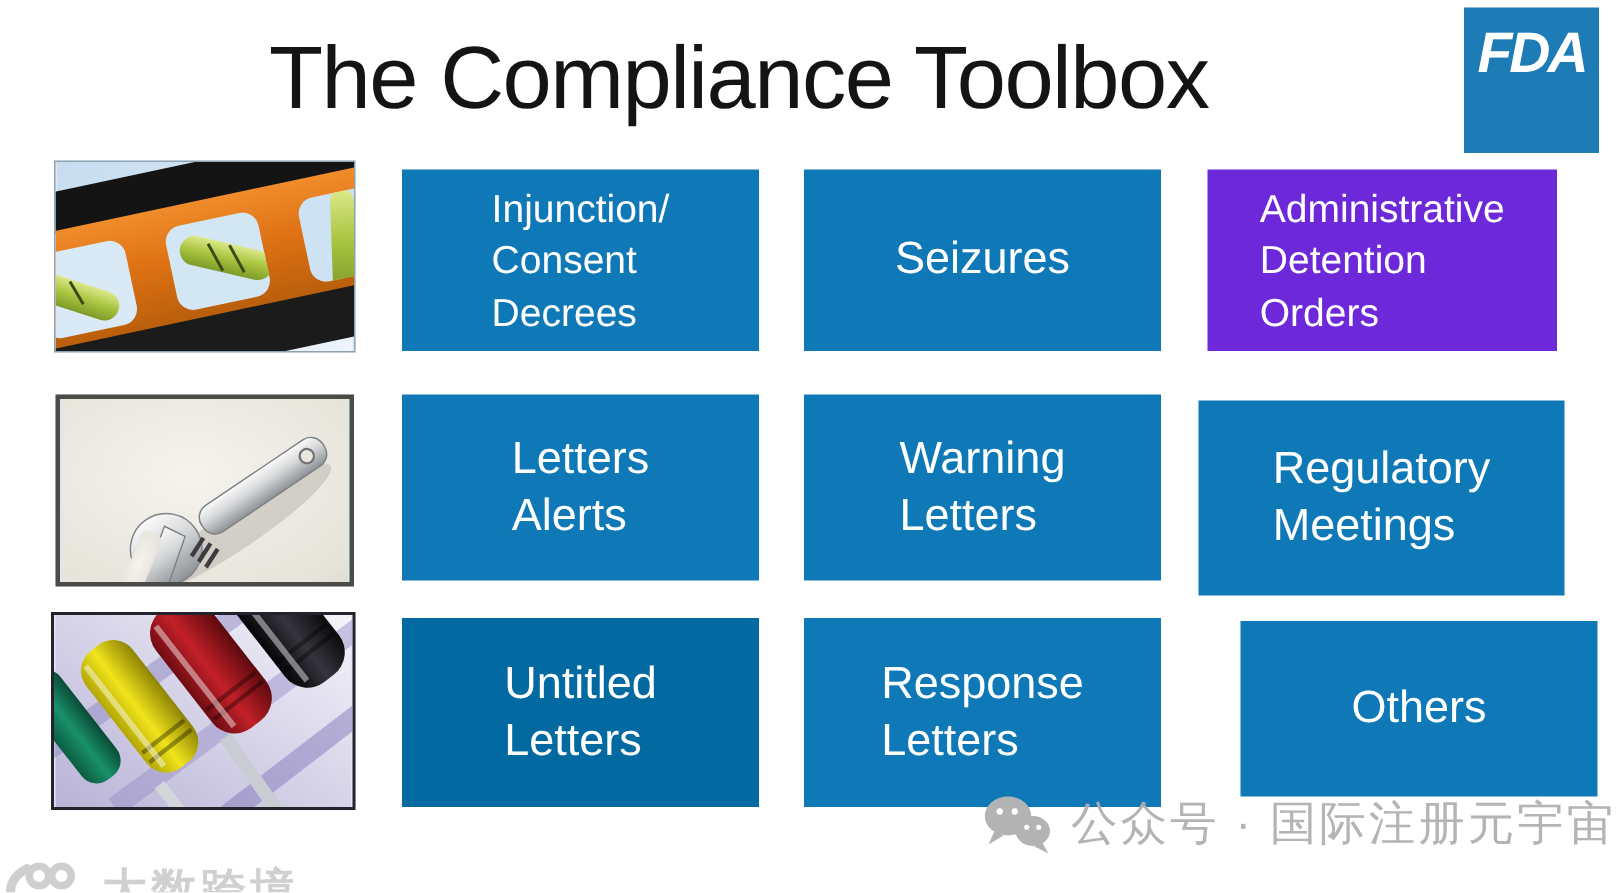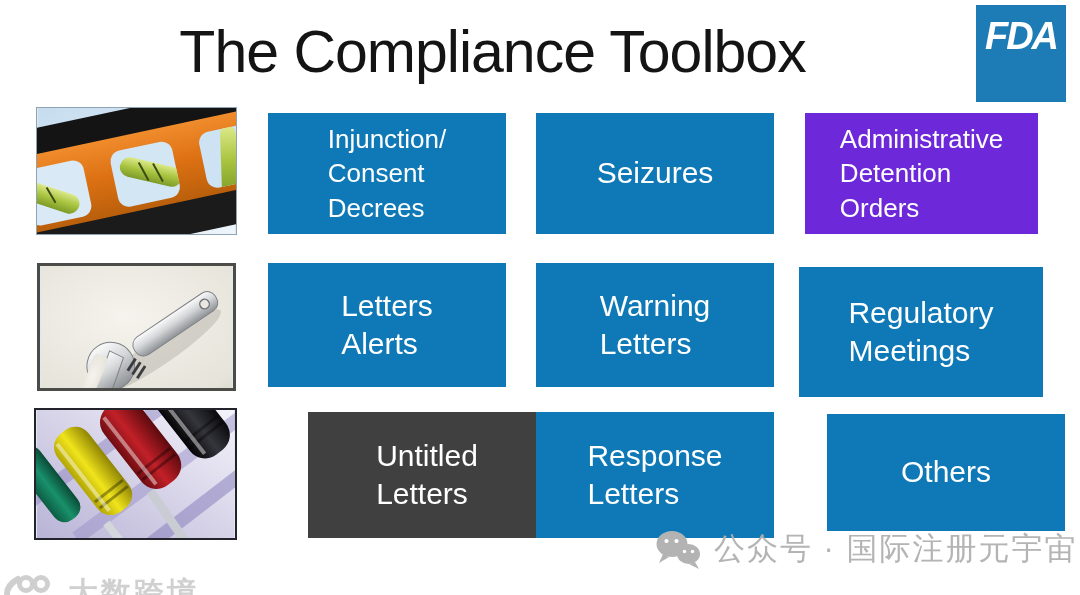--- a/index.html
+++ b/index.html
@@ -198,21 +198,21 @@
 Detention
 Orders</div>
 
   <div class="tool-box c1 r2 fs-l" style="background: rgb(14, 121, 182);">Letters
 Alerts</div>
   <div class="tool-box c2 r2 fs-l" style="background: rgb(14, 121, 182);">Warning
 Letters</div>
   <div class="tool-box b6 fs-l" style="background: rgb(14, 121, 182);">Regulatory
 Meetings</div>
 
-  <div class="tool-box c1 r3 fs-l" style="background: #404040; margin-left: 40px;">Untitled
+  <div class="tool-box c1 r3 fs-l" style="background: #0369a1;">Untitled
 Letters</div>
   <div class="tool-box c2 r3 fs-l" style="background: rgb(14, 121, 182);">Response
 Letters</div>
   <div class="tool-box b9 fs-l" style="background: rgb(14, 121, 182); margin-left: 27px;">Others</div>
 
 
   <div class="wm-left">
     <svg width="50" height="42" viewBox="0 0 50 42">
       <path d="M16 7 Q5 13 5 22 Q5 33 17 36" stroke="#cfcfcf" stroke-width="6" fill="none" stroke-linecap="round"></path>
       <circle cx="24" cy="12" r="6.5" fill="none" stroke="#cfcfcf" stroke-width="5"></circle>

